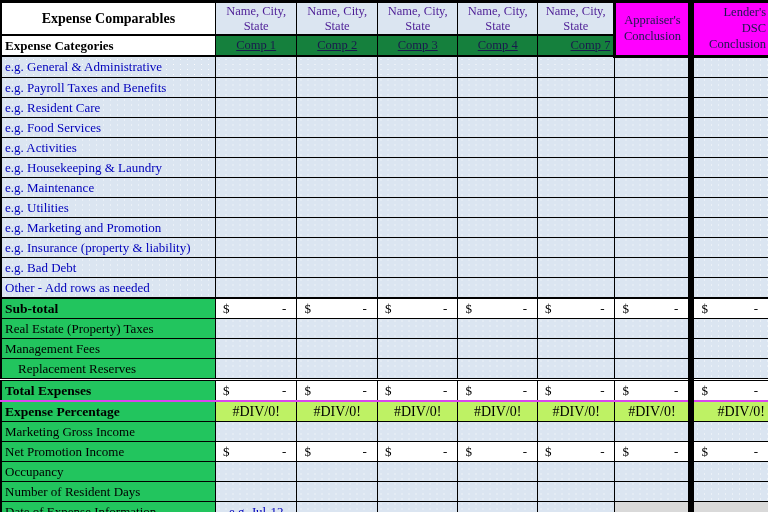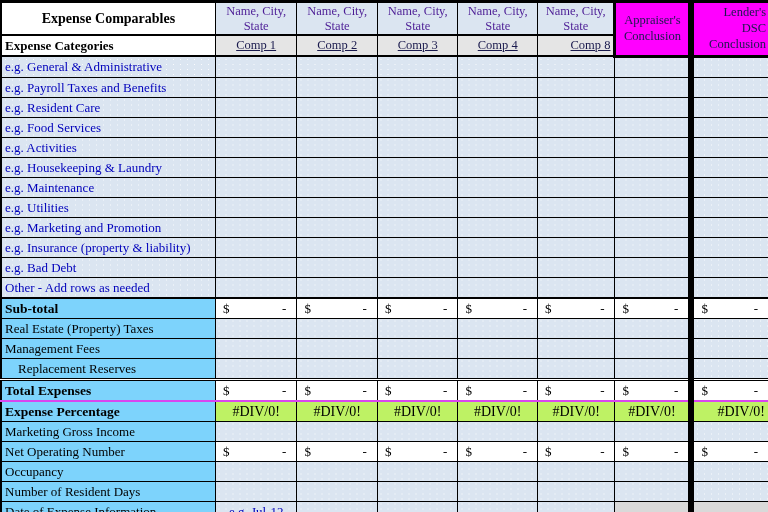--- a/index.html
+++ b/index.html
@@ -18,35 +18,35 @@
   .hr1 td{height:29px;margin-left:16px;}
   .corner{font-weight:bold;text-align:center;font-size:14px;background:#fff;}
   .namecity{
     background:#dbe5f1;color:#4c1d95;text-align:center;
     font-size:12.5px;line-height:1.15;white-space:normal;padding:1px 2px;
   }
   
   .hr2 td{height:19px;border-top:2px solid #000;border-bottom:2px solid #000;}
   .cathdr{font-weight:bold;font-size:13px;background:#fff;}
   .comphdr{
-    background:#e5e5e5;color:#1a1a4d;text-align:center;
+    background:#15803d;color:#1a1a4d;text-align:center;
     font-size:12.5px;text-decoration:underline;
   }
   .concl{
     background:#ff00ff;color:#1a1a4d;text-align:center;
     font-size:12.5px;line-height:1.25;white-space:normal;
     border:3px solid #000;vertical-align:middle;padding:1px 2px;
   }
   
   .blue{
     background-color:#dbe5f1;
     background-image:radial-gradient(rgba(255,255,255,0.85) 0.8px, rgba(255,255,255,0) 0.9px);
     background-size:7px 5px;
   }
-  .lbl{background:#7dd3fc;}
+  .lbl{background:#22c55e;}
   .lbl.example{
     background-color:#dbe5f1;color:#0000bb;
     background-image:radial-gradient(rgba(255,255,255,0.85) 0.8px, rgba(255,255,255,0) 0.9px);
     background-size:7px 5px;
   }
   .lbl.bold{font-weight:bold;font-size:13.5px;}
   .money{background:#fff;}
   .money .inner{display:flex;justify-content:space-between;padding:0 7px 0 4px;}
   .err{background:#bef264;text-align:center;font-size:14px;}
   .graycell{background:#d9d9d9;}
@@ -82,21 +82,21 @@
       <td class="namecity">Name, City, State</td>
       <td class="concl" rowspan="2">Appraiser's Conclusion</td>
       <td class="concl lender" rowspan="2">Lender's DSC Conclusion</td>
     </tr>
     <tr class="hr2">
       <td class="cathdr">Expense Categories</td>
       <td class="comphdr">Comp 1</td>
       <td class="comphdr">Comp 2</td>
       <td class="comphdr">Comp 3</td>
       <td class="comphdr">Comp 4</td>
-      <td class="comphdr">Comp 8</td>
+      <td class="comphdr">Comp 7</td>
     </tr>
   <tr>
         <td class="lbl example">e.g. General &amp; Administrative</td>
         <td class="blue"></td>
         <td class="blue"></td>
         <td class="blue"></td>
         <td class="blue"></td>
         <td class="blue"></td>
         <td class="blue"></td>
         <td class="lender blue"></td>
@@ -345,21 +345,21 @@
         <td class="lbl plain">Marketing Gross Income</td>
         <td class="blue"></td>
         <td class="blue"></td>
         <td class="blue"></td>
         <td class="blue"></td>
         <td class="blue"></td>
         <td class="blue"></td>
         <td class="lender blue"></td>
       </tr>
       <tr>
-        <td class="lbl plain">Net Operating Number</td>
+        <td class="lbl plain">Net Promotion Income</td>
         <td class="money">
           <div class="inner">
             <span>$</span>
             <span>-</span>
           </div>
         </td>
         <td class="money">
           <div class="inner">
             <span>$</span>
             <span>-</span>

